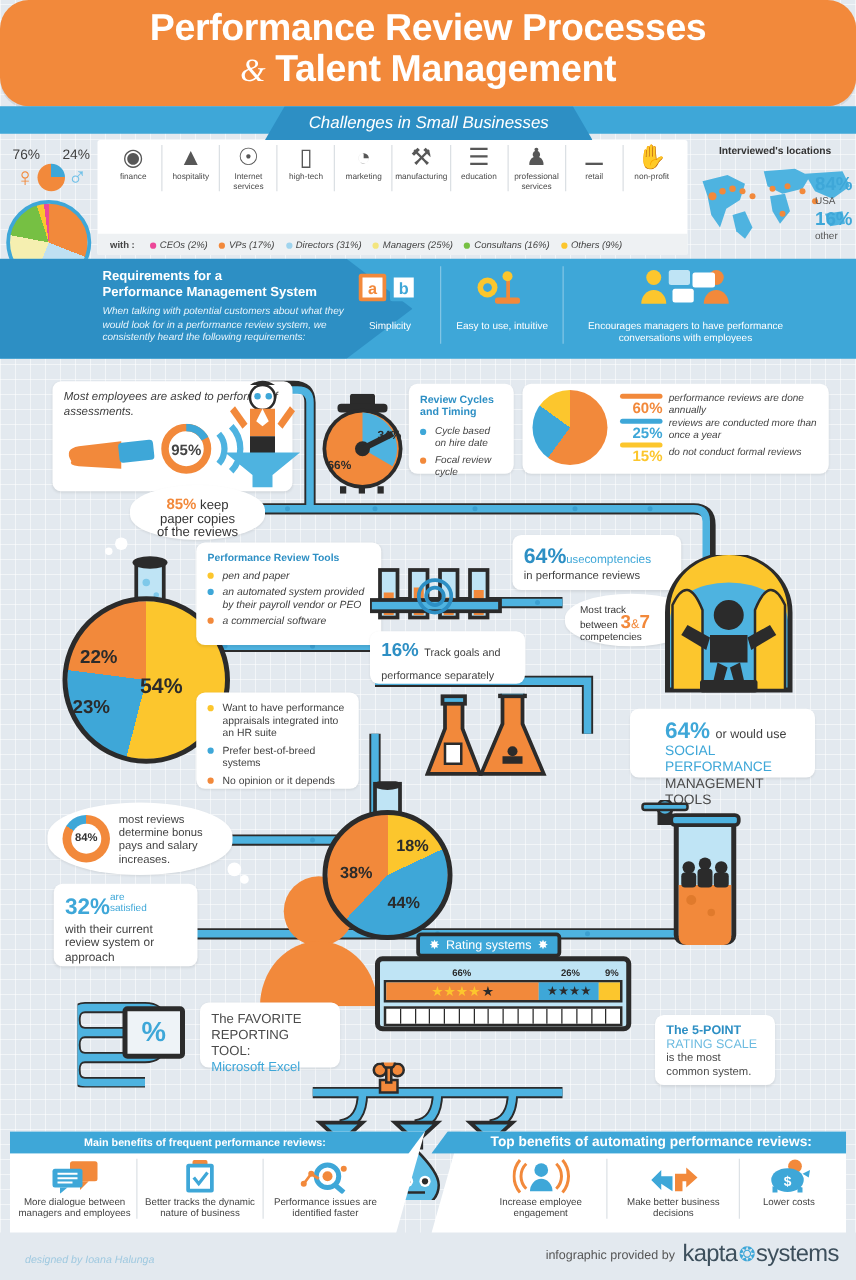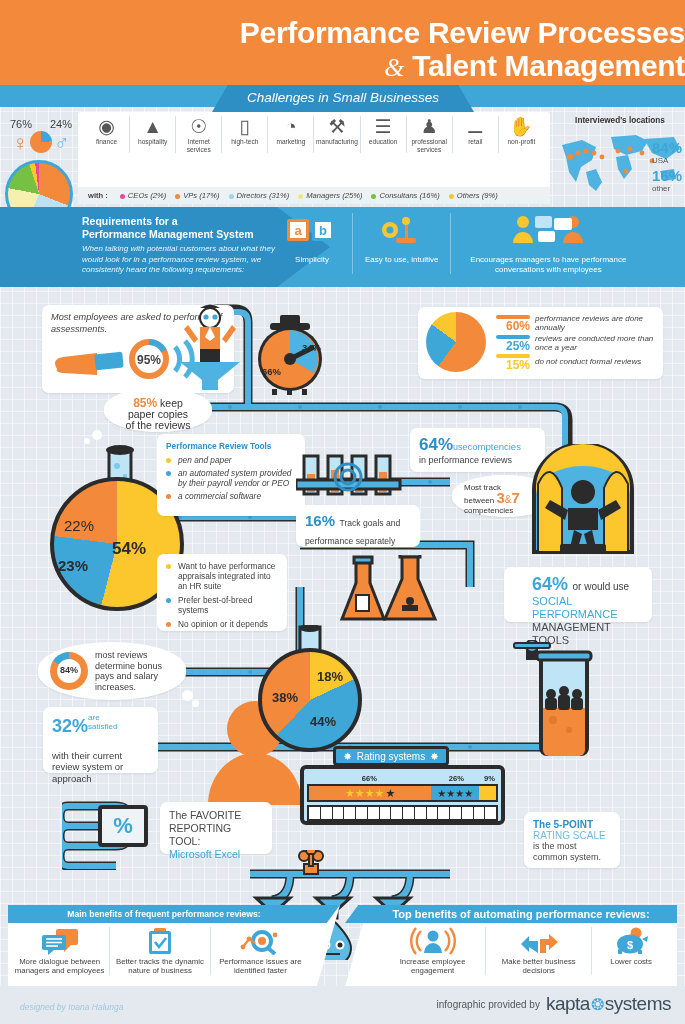--- a/index.html
+++ b/index.html
@@ -11,22 +11,22 @@
   }
   #page { position:relative; width:685px; height:1024px; overflow:hidden;
     background:
       repeating-linear-gradient(0deg, rgba(255,255,255,.55) 0 1px, transparent 1px 12px),
       repeating-linear-gradient(90deg, rgba(255,255,255,.55) 0 1px, transparent 1px 12px),
       #e3e9ef;
   }
 
   
   .header { position:absolute; left:0; top:0; width:685px; height:85px;
-    background:#f2893b; text-align:right; padding-top:16px;
-    box-shadow:0 2px 0 rgba(0,0,0,.08); }
+    background:#f2893b; text-align:center; padding-top:6px;
+    box-shadow:0 2px 0 rgba(0,0,0,.08);border-radius:23px; }
   .header h1 { color:#fff; font-size:30px; line-height:33px; font-weight:bold;
     letter-spacing:-.3px; }
   .header h1 .amp { font-weight:normal; font-family:"Liberation Serif",serif; font-style:italic; font-size:26px;}
   .subbar { position:absolute; left:0; top:85px; width:685px; height:22px; background:#3ea7d8; }
   .ribbon { position:absolute; left:212px; top:85px; width:262px; height:27px;
     background:#2d8fc4; color:#fff; font-style:italic; font-size:13.5px;
     text-align:center; line-height:25px;
     clip-path: polygon(6% 0, 94% 0, 100% 100%, 0% 100%); }
 
   
@@ -336,20 +336,36 @@
     <div style="font-size:10.5px; line-height:11px; text-align:center; color:#333; padding-top:2px;">
       <b style="color:#f2893b; font-size:12px;">85%</b>
       <span>keep</span><br>
       <span>paper copies</span><br>
       <span>of the reviews</span>
     </div>
   </div>
   <div class="bub" style="left:92px; top:430px; width:10px; height:10px;"></div>
   <div class="bub" style="left:84px; top:438px; width:6px; height:6px;"></div>
 
+  <div class="box" style="left:327px; top:307px; width:84px; height:72px;">
+    <div style="color:#2d8fc4; font-size:8.5px; font-weight:bold; line-height:10px;">
+      <span>Review Cycles</span><br>
+      <span>and Timing</span>
+    </div>
+    <div style="margin-top:6px; font-size:8px; font-style:italic; color:#444; line-height:9.6px;">
+      <div style="display:flex;gap:4px;">
+        <i class="dot" style="background:#3ea7d8;margin-top:3px;flex:none"></i>
+        <span>Cycle based on hire date</span>
+      </div>
+      <div style="display:flex;gap:4px;margin-top:4px;">
+        <i class="dot" style="background:#f2893b;margin-top:3px;flex:none"></i>
+        <span>Focal review cycle</span>
+      </div>
+    </div>
+  </div>
 
   <svg style="position:absolute;left:250px;top:315px;" width="80" height="80">
     <rect x="30" y="0" width="20" height="10" rx="2" fill="#2b2b2b"></rect>
     <rect x="20" y="8" width="40" height="7" rx="3" fill="#2b2b2b"></rect>
     <circle cx="40" cy="44" r="32" fill="#2b2b2b"></circle>
     <circle cx="40" cy="44" r="29" fill="#f2893b"></circle>
     <path d="M40 44 L40 15 A29 29 0 0 1 64 58 Z" fill="#4eb3e0"></path>
     <circle cx="40" cy="44" r="6" fill="#2b2b2b"></circle>
     <line x1="40" y1="44" x2="64" y2="32" stroke="#2b2b2b" stroke-width="5"></line>
     <text x="52" y="36" font-size="9.5" font-weight="bold" fill="#2b2b2b" font-family="Liberation Sans, sans-serif">34%</text>
@@ -391,21 +407,21 @@
 
   <svg style="position:absolute;left:95px;top:440px;" width="50" height="60">
     <rect x="14" y="10" width="22" height="46" fill="#bfe4f5" stroke="#2b2b2b" stroke-width="3"></rect>
     <ellipse cx="25" cy="10" rx="14" ry="5" fill="#2b2b2b"></ellipse>
     <circle cx="22" cy="26" r="3" fill="#7fc9ea"></circle>
       <circle cx="30" cy="36" r="2.2" fill="#7fc9ea"></circle>
   </svg>
   <div class="pie" style="left:50px; top:477px; width:134px; height:134px; border:4px solid #2b2b2b;
       background:conic-gradient(#fcc62d 0 54%, #3ea7d8 54% 77%, #f2893b 77% 100%);">
     <span style="position:absolute;left:58px;top:58px;font-size:17px;font-weight:bold;color:#2b2b2b;">54%</span>
-    <span style="position:absolute;left:10px;top:36px;font-size:15px;font-weight:normal;color:#2b2b2b;">22%</span>
+    <span style="position:absolute;left:10px;top:36px;font-size:15px;font-weight:bold;color:#2b2b2b;">22%</span>
     <span style="position:absolute;left:4px;top:76px;font-size:15px;font-weight:bold;color:#2b2b2b;">23%</span>
   </div>
 
   <div class="box" style="left:157px; top:434px; width:148px; height:82px;">
     <div style="color:#2d8fc4;font-size:8.3px;font-weight:bold;">Performance Review Tools</div>
     <div style="margin-top:4px;font-size:8.3px;font-style:italic;color:#3f3f3f;line-height:10px;">
       <div style="display:flex;gap:4px;">
         <i class="dot" style="background:#fcc62d;margin-top:3px;flex:none"></i>
         <span>pen and paper</span>
         </div>
@@ -509,21 +525,21 @@
         <div style="position:absolute;left:0;top:13px;width:38px;text-align:center;font-size:9px;font-weight:bold;color:#333;">84%</div>
       </div>
       <div style="font-size:9px;color:#3f3f3f;line-height:10.5px;">most reviews determine bonus pays and salary increases.</div>
     </div>
   </div>
   <div class="bub" style="left:182px; top:690px; width:11px; height:11px;"></div>
   <div class="bub" style="left:192px; top:700px; width:7px; height:7px;"></div>
 
   <div class="box" style="left:43px; top:707px; width:115px; height:66px;">
     <span style="font-size:18px;font-weight:bold;color:#3ea7d8;">32%</span><span style="font-size:8px;color:#3ea7d8;display:inline-block;line-height:8.5px;vertical-align:3px;"><span>are</span><br><span>satisfied</span></span>
-    <div style="font-size:9.5px;color:#3f3f3f;line-height:11.5px;margin-top:13px;">with their current review system or approach</div>
+    <div style="font-size:9.5px;color:#3f3f3f;line-height:11.5px;margin-top:1px;">with their current review system or approach</div>
   </div>
 
   <svg style="position:absolute;left:290px;top:625px;" width="40" height="40">
     <rect x="10" y="2" width="20" height="34" fill="#bfe4f5" stroke="#2b2b2b" stroke-width="3"></rect>
     <ellipse cx="20" cy="3" rx="11" ry="4" fill="#2b2b2b"></ellipse>
   </svg>
   <div class="pie" style="left:258px; top:648px; width:104px; height:104px; border:4px solid #2b2b2b;
       background:conic-gradient(#fcc62d 0 18%, #3ea7d8 18% 62%, #f2893b 62% 100%);">
     <span style="position:absolute;left:55px;top:17px;font-size:13px;font-weight:bold;color:#2b2b2b;">18%</span>
     <span style="position:absolute;left:48px;top:62px;font-size:13px;font-weight:bold;color:#2b2b2b;">44%</span>

